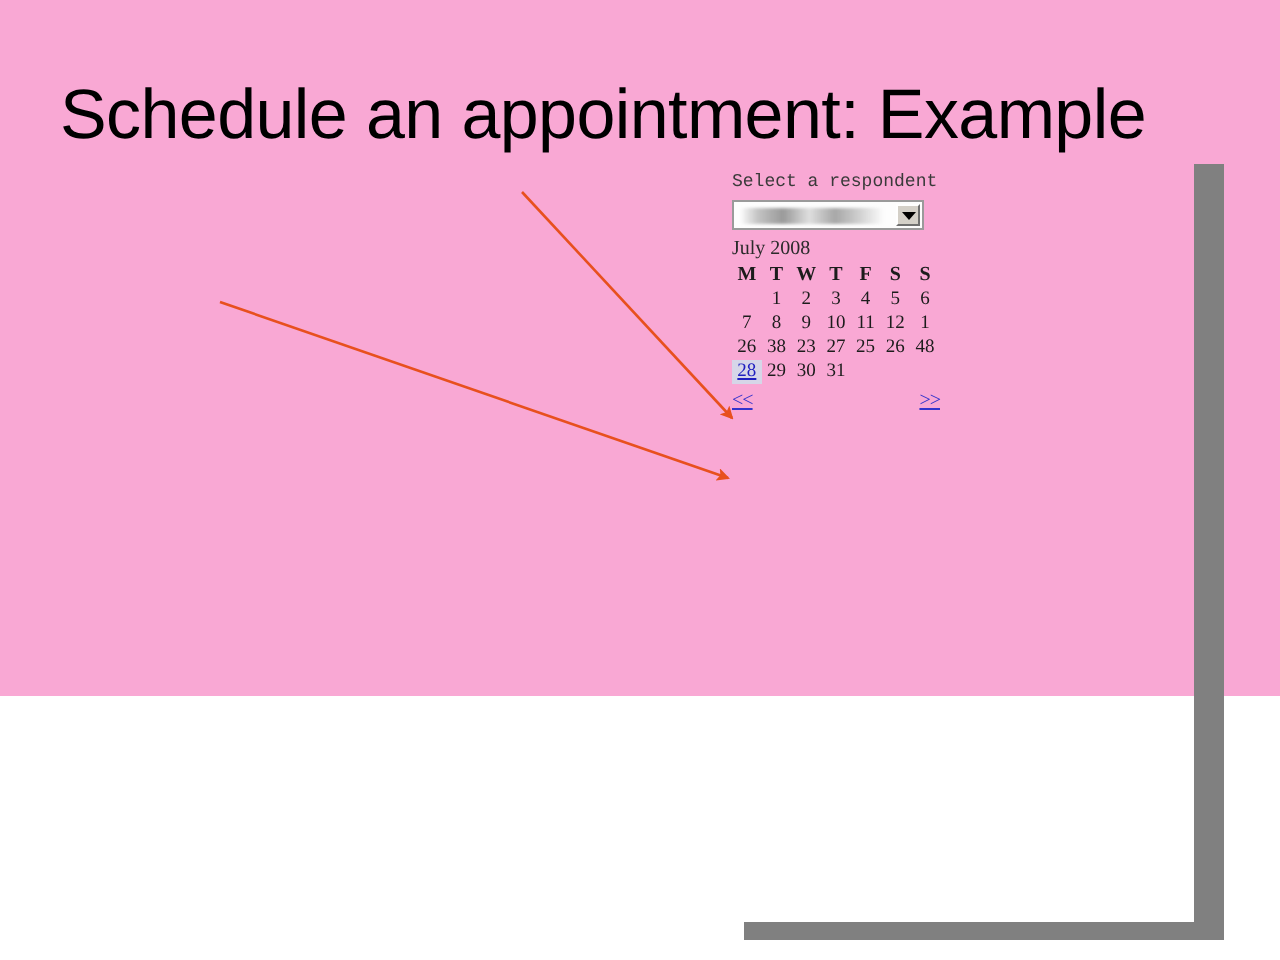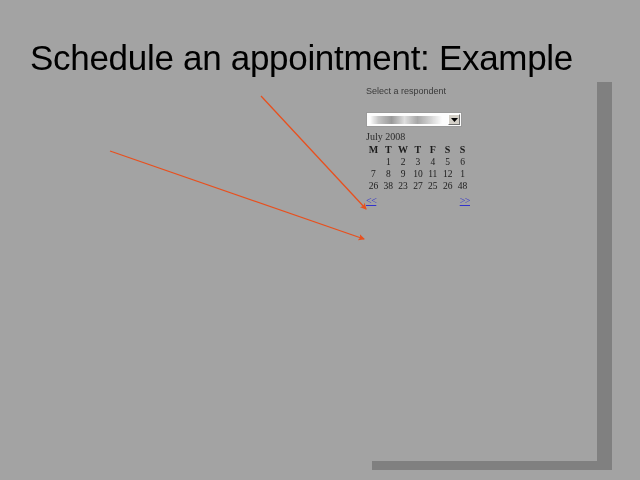--- a/index.html
+++ b/index.html
@@ -12,22 +12,22 @@
     height: 480px;
     position: relative;
     overflow: hidden;
     font-family: "Liberation Sans", sans-serif;
   }
 
   #slide {
     position: absolute;
     left: 0; top: 0;
     width: 640px;
-    height: 480px;
-    background: #a3a3a3;
+    height: 348px;
+    background: #f9a8d4;
   }
 
   
   #slide-title {
     position: absolute;
     left: 30px;
     top: 36px;
     width: 580px;
     height: 46px;
     font-family: "Liberation Sans", sans-serif;
@@ -70,25 +70,25 @@
   }
 
   
   #calendar-widget {
     position: absolute;
     left: 366px;
     top: 86px;
     width: 112px;
   }
   #respondent-label {
-    font-family: Liberation Sans, sans-serif;
+    font-family: Liberation Mono, monospace;
     font-size: 9px;
     color: #3a3a3a;
     line-height: 11px;
-    margin-bottom: 15px;
+    margin-bottom: 3px;
     white-space: nowrap;
   }
   #respondent-select {
     position: relative;
     width: 96px;
     height: 15px;
     border: 1px solid #9a9a9a;
     background: #fdfdfd;
     box-sizing: border-box;
     margin-bottom: 4px;
@@ -253,20 +253,29 @@
         </tr>
         <tr>
           <td>26</td>
           <td>38</td>
           <td>23</td>
           <td>27</td>
           <td>25</td>
           <td>26</td>
           <td>48</td>
         </tr>
+        <tr>
+          <td class="sel"><a href="#">28</a></td>
+          <td>29</td>
+          <td>30</td>
+          <td>31</td>
+          <td class="empty"></td>
+          <td class="empty"></td>
+          <td class="empty"></td>
+        </tr>
       </tbody>
     </table>
 
     <div id="calendar-nav">
       <a href="#">&lt;&lt;</a>
       <a href="#">&gt;&gt;</a>
     </div>
 
   </div>
 

